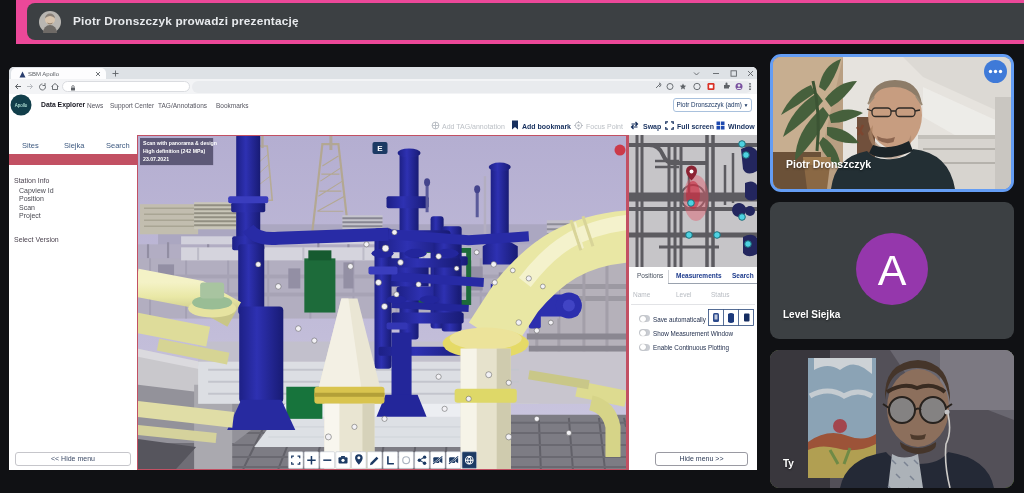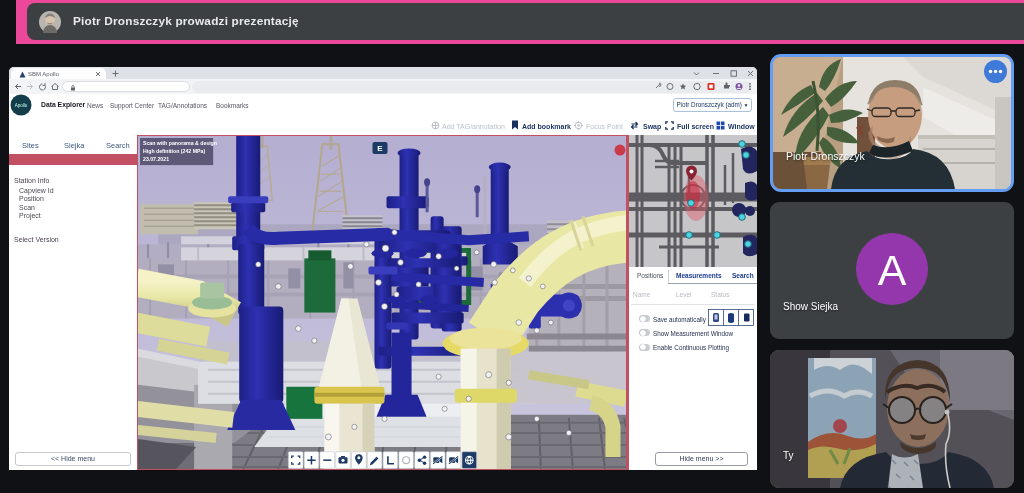--- a/index.html
+++ b/index.html
@@ -35,21 +35,21 @@
 .nav { position:absolute; top:7.5px; font-size:6.5px; color:#565660; }
 .nav.b { font-weight:bold; color:#15151f; font-size:6.8px; top:7.2px; }
 #userbtn { position:absolute; left:664px; top:4px; width:79px; height:14px; border:1px solid #a9c1dd; border-radius:3px; font-size:6.3px; color:#1c3864; text-align:center; line-height:12.5px; background:#fff; }
 .act { position:absolute; top:7px; font-size:7px; }
 .act.g { color:#bcc0c6; }
 .act.b { color:#17305e; font-weight:bold; }
 .tile { position:absolute; left:770px; width:244px; border-radius:9px; overflow:hidden; }
 #tile1 { top:54px; height:138px; border:3px solid #649df4; border-radius:11px; }
 #tile2 { top:202px; height:137px; background:#3c4043; }
 #tile3 { top:350px; height:138px; background:#4d7c0f; }
-.tname { position:absolute; left:13px; bottom:27px; color:#fff; font-size:10px; text-shadow:0 1px 2px rgba(0,0,0,.5); }
+.tname { position:absolute; left:13px; bottom:19px; color:#fff; font-size:10px; text-shadow:0 1px 2px rgba(0,0,0,.5);font-weight:bold; }
 </style>
 </head>
 <body>
 <div id="topbar">
     <div id="pill">
 <svg class="abs" style="left:12px;top:8px" width="22" height="22" viewBox="0 0 22 22">
         <circle cx="11" cy="11" r="11" fill="#b9b6b2"></circle>
         <circle cx="11" cy="11" r="11" fill="none"></circle>
         <path d="M4 22 a7 8 0 0 1 14 0 Z" fill="#6e6a66"></path>
         <circle cx="11" cy="8.5" r="5" fill="#d8c4ae"></circle>
@@ -553,21 +553,21 @@
       <circle cx="11.5" cy="11.5" r="11.5" fill="#3f7ad8"></circle>
       <circle cx="6.5" cy="11.5" r="1.7" fill="#fff"></circle>
       <circle cx="11.5" cy="11.5" r="1.7" fill="#fff"></circle>
       <circle cx="16.5" cy="11.5" r="1.7" fill="#fff"></circle>
     </svg>
 <div class="tname" style="font-size:10.5px">Piotr Dronszczyk</div>
 </div>
 <div class="tile" id="tile2">
 <div class="abs" style="left:86px;top:31px;width:72px;height:72px;border-radius:50%;background:#9537ac"></div>
 <div class="abs" style="left:86px;top:31px;width:72px;height:72px;text-align:center;font-size:43px;color:#fff;line-height:74px">A</div>
-<div class="tname">Show Siejka</div>
+<div class="tname">Level Siejka</div>
 </div>
 <div class="tile" id="tile3">
 <svg width="244" height="138" viewBox="0 0 244 138" preserveAspectRatio="none">
   <rect width="244" height="138" fill="#5c5961"></rect>
   <polygon points="120,0 244,0 244,70 140,30" fill="#76737c"></polygon>
   <rect x="170" y="0" width="74" height="60" fill="#8b8891"></rect>
   <rect x="0" y="0" width="60" height="138" fill="#3f3c42"></rect>
   <g>
     <rect x="38" y="8" width="68" height="120" fill="#9db8cc"></rect>
     <path d="M44 20 q14 -8 26 0 q12 -10 24 -2 l8 6 v-16 h-58 Z" fill="#e8eef2"></path>

